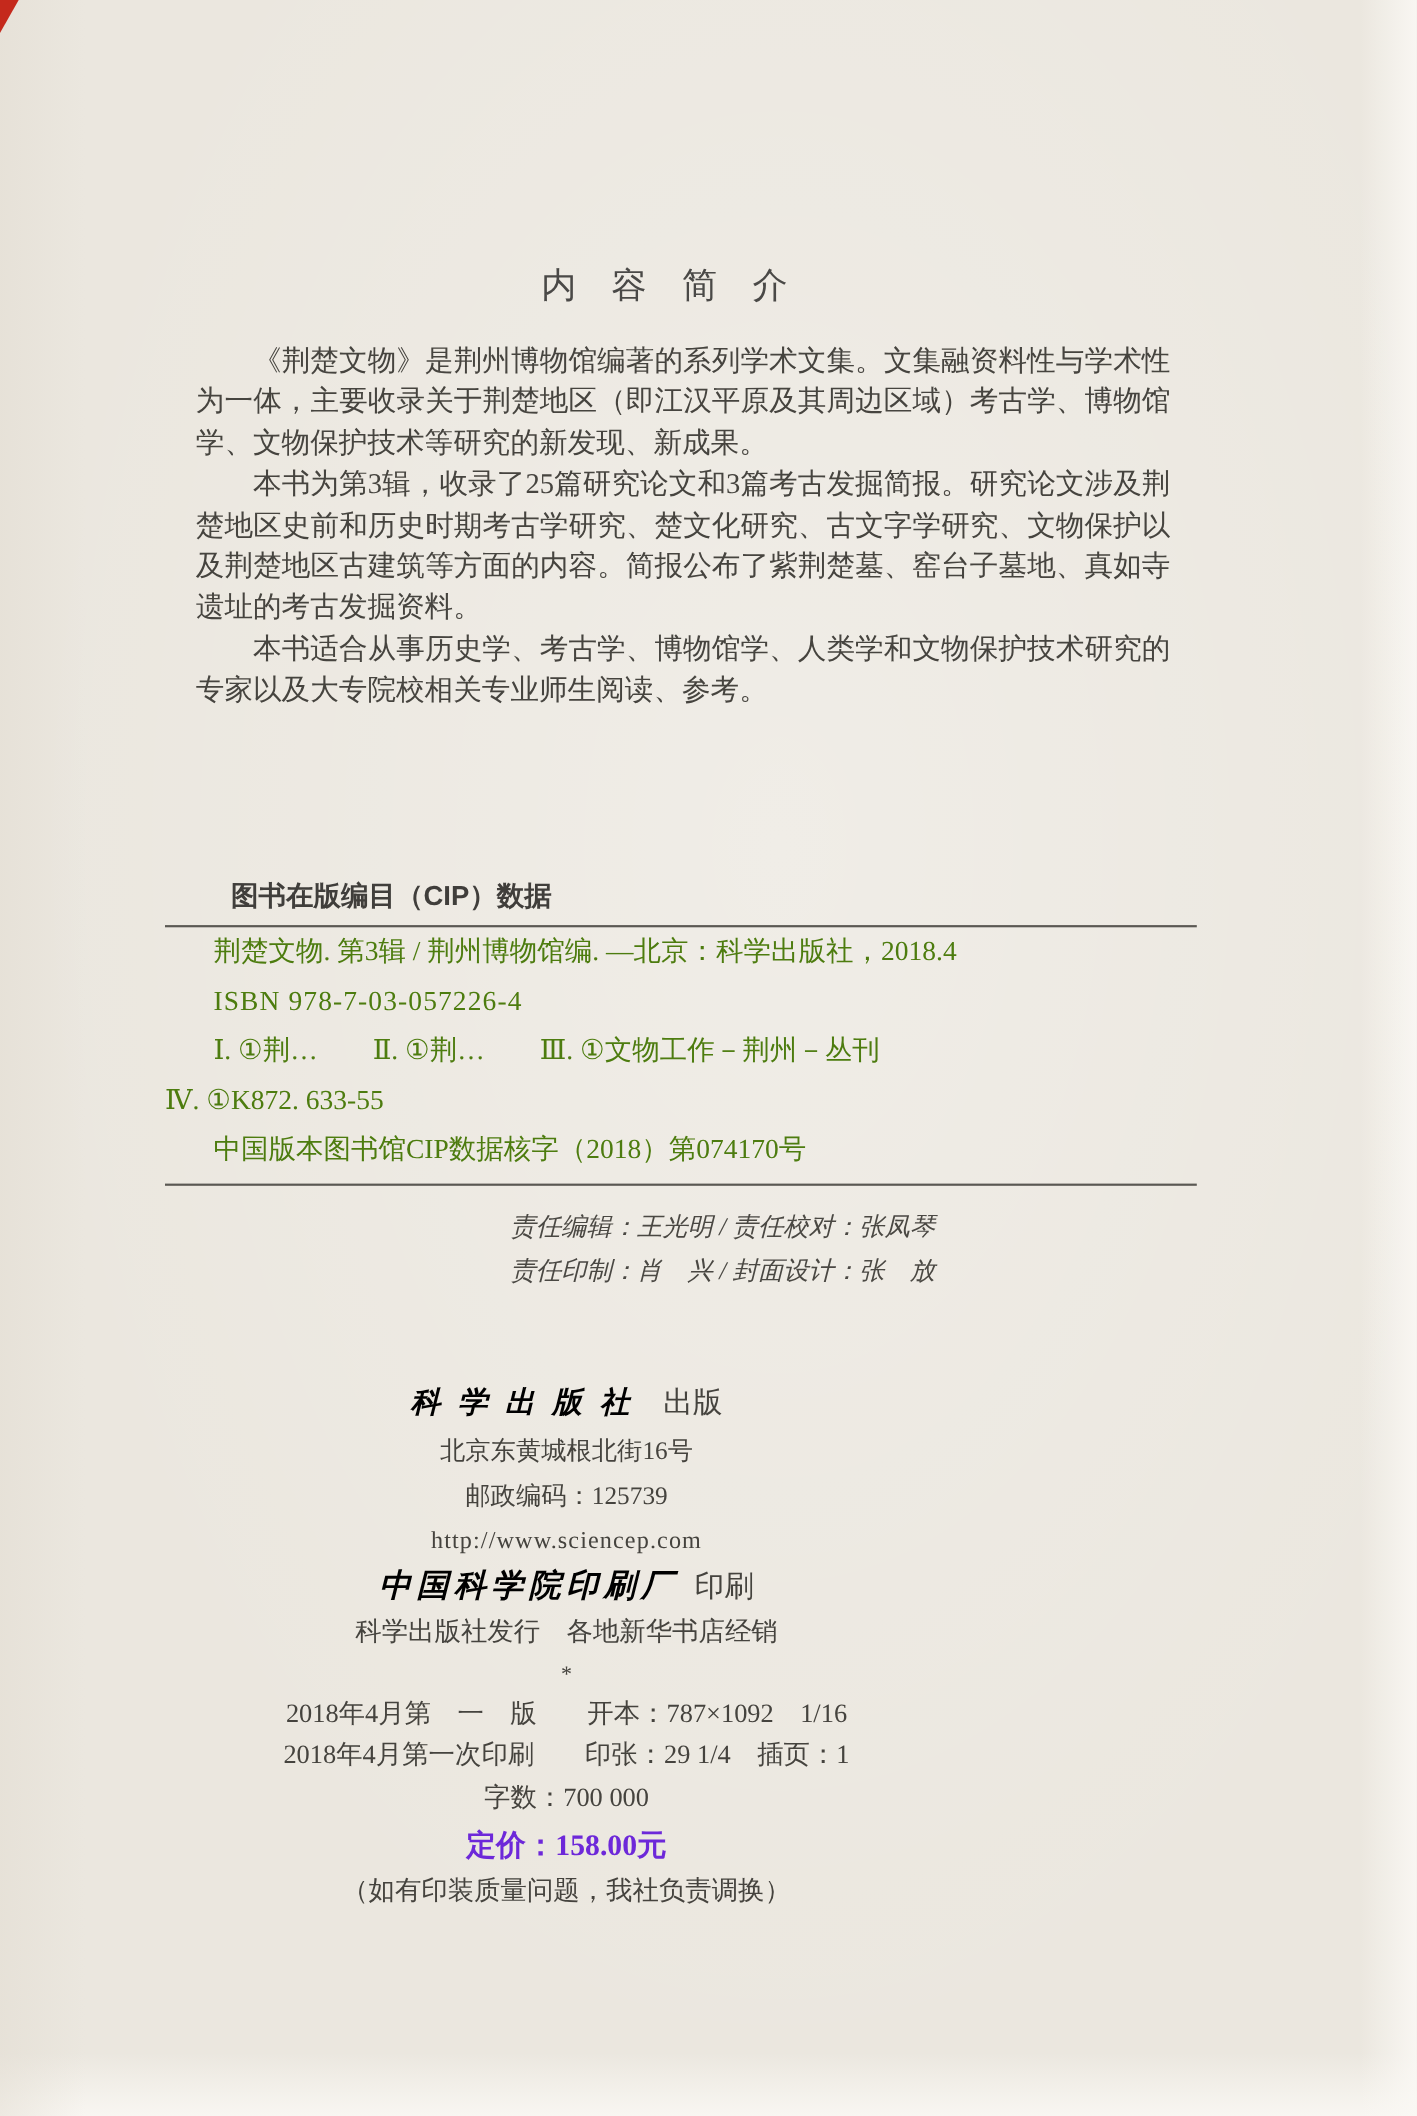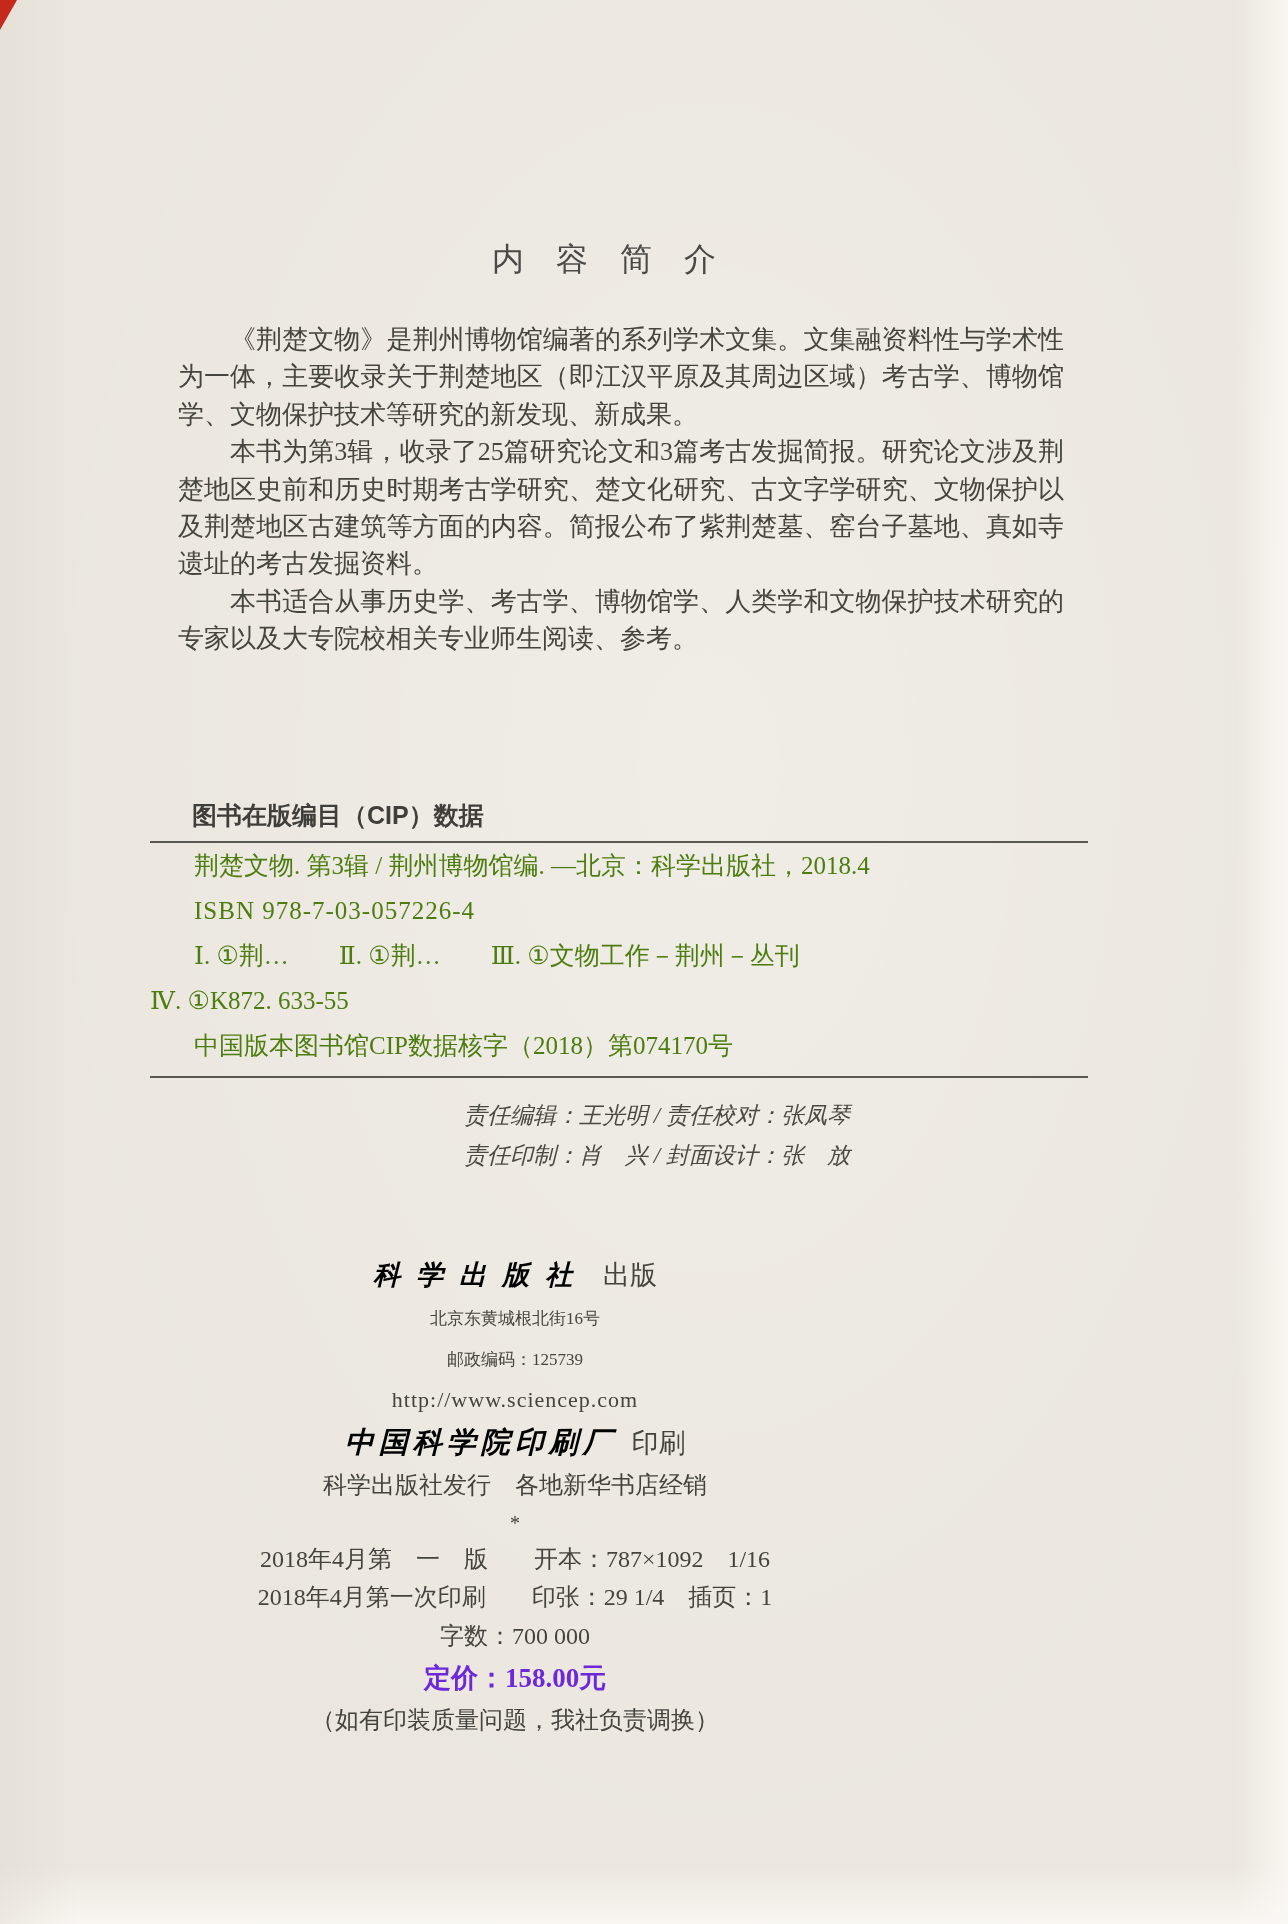--- a/index.html
+++ b/index.html
@@ -21,31 +21,31 @@
     border-right:17px solid transparent;
   }
   .page-title{
     position:absolute;top:238px;left:0;width:1208px;
     text-align:center;
     font-size:32px;
     color:#4a4947;
     font-weight:500;
   }
   .intro{
-    position:absolute;top:321px;left:178px;width:886px;
+    position:absolute;top:309px;left:178px;width:886px;
     font-size:26px;line-height:37.4px;
     text-align:justify;
     color:#46443f;
   }
   .intro p{margin:0;text-indent:2em;}
   .cip{
     position:absolute;top:798px;left:150px;width:938px;
   }
   .cip-header{
-    margin-left:42px;
+    margin-left:60px;
     font-family:"Liberation Sans","DejaVu Sans",sans-serif;
     font-weight:bold;font-size:25px;line-height:34px;
     color:#403e3b;
   }
   .cip-rule{border:none;border-top:2px solid #5a5853;margin:9px 0 0 0;}
   .cip-body{font-size:25px;color:#4d7c0f;}
   .cip-line{margin-left:44px;line-height:45px;}
   .cip-line.isbn{font-family:"Liberation Serif",serif;letter-spacing:1px;}
   .cip-line.no-indent{margin-left:0;}
   .cip-rule-bottom{border:none;border-top:2px solid #5a5853;margin:8px 0 0 0;}
@@ -61,21 +61,21 @@
     text-align:center;color:#45433e;
   }
   .pub-line{font-size:27px;line-height:46px;}
   .brush{
     font-weight:bold;font-style:italic;
     letter-spacing:16px;
     color:#000000;
   }
   .brush.printer-name{letter-spacing:5px;font-size:29px;}
   .plain-suffix{font-weight:normal;font-style:normal;letter-spacing:0;margin-left:8px;}
-  .addr-line{font-size:17px;line-height:41px;}
+  .addr-line{font-size:23px;line-height:41px;}
   .web-line{font-size:22px;line-height:40px;letter-spacing:1px;}
   .printer-line{font-size:27px;line-height:44px;}
   .dist-line{font-size:24px;line-height:41px;}
   .star-line{font-size:20px;line-height:34px;}
   .ed-line{font-size:24px;line-height:38px;}
   .ed-line .gap{display:inline-block;width:46px;}
   .words-line{font-size:24px;line-height:40px;}
   .price-line{font-size:27px;font-weight:bold;line-height:44px;color:#6d28d9;}
   .note-line{font-size:24px;line-height:40px;}
 </style>

